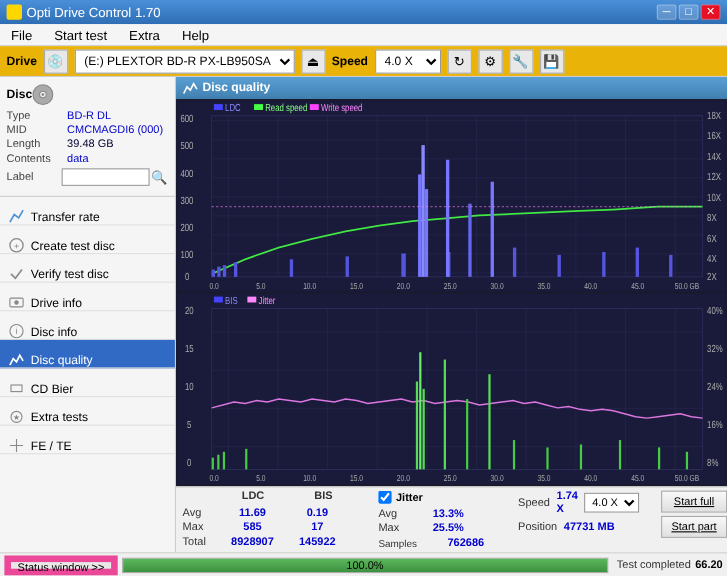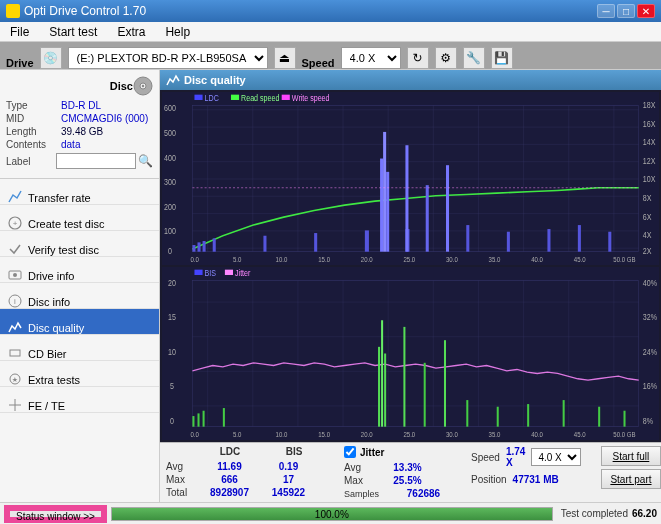--- a/index.html
+++ b/index.html
@@ -33,25 +33,25 @@
       height: 20px;
       display: flex;
       align-items: center;
       padding: 0 4px;
       gap: 8px;
     }
     .menu-item { padding: 2px 6px; cursor: pointer; font-size: 12px; }
 
     
     .drive-bar {
-      background: #a3a3a3;
+      background: #eab308;
       border-bottom: 1px solid #ccc;
       height: 28px;
       display: flex;
-      align-items: flex-end;
+      align-items: center;
       padding: 0 6px;
       gap: 6px;
     }
     .drive-label { font-weight: bold; font-size: 11px; }
     .drive-select {
       background: white;
       border: 1px solid #999;
       height: 22px;
       padding: 0 4px;
       font-size: 11px;
@@ -79,21 +79,21 @@
       background: #f5f5f5;
       border-right: 1px solid #ccc;
       display: flex;
       flex-direction: column;
     }
     .disc-info-panel {
       padding: 6px;
       border-bottom: 1px solid #ccc;
     }
     .disc-info-header {
-      display: flex; align-items: center; justify-content: flex-end; margin-bottom: 4px;
+      display: flex; align-items: center; justify-content: flex-start; margin-bottom: 4px;
     }
     .disc-label { font-weight: bold; font-size: 11px; }
     .disc-icon { width: 20px; height: 20px; }
     .disc-row { display: flex; align-items: baseline; margin: 2px 0; font-size: 10px; }
     .disc-key { color: #444; width: 55px; }
     .disc-val { color: #000033; font-weight: 400; }
     .disc-val.blue { color: #0000cc; }
     .label-row { display: flex; align-items: center; margin: 3px 0; font-size: 10px; }
     .label-input { border: 1px solid #999; height: 16px; width: 80px; font-size: 10px; padding: 0 2px; }
 
@@ -502,21 +502,21 @@
           <span class="stats-th">LDC</span>
           <span class="stats-th">BIS</span>
         </div>
         <div class="stats-row">
           <span class="stats-label">Avg</span>
           <span class="stats-val">11.69</span>
           <span class="stats-val">0.19</span>
         </div>
         <div class="stats-row">
           <span class="stats-label">Max</span>
-          <span class="stats-val">666</span>
+          <span class="stats-val">585</span>
           <span class="stats-val">17</span>
         </div>
         <div class="stats-row">
           <span class="stats-label">Total</span>
           <span class="stats-val">8928907</span>
           <span class="stats-val">145922</span>
         </div>
       </div>
 
       <div class="stats-divider"></div>

